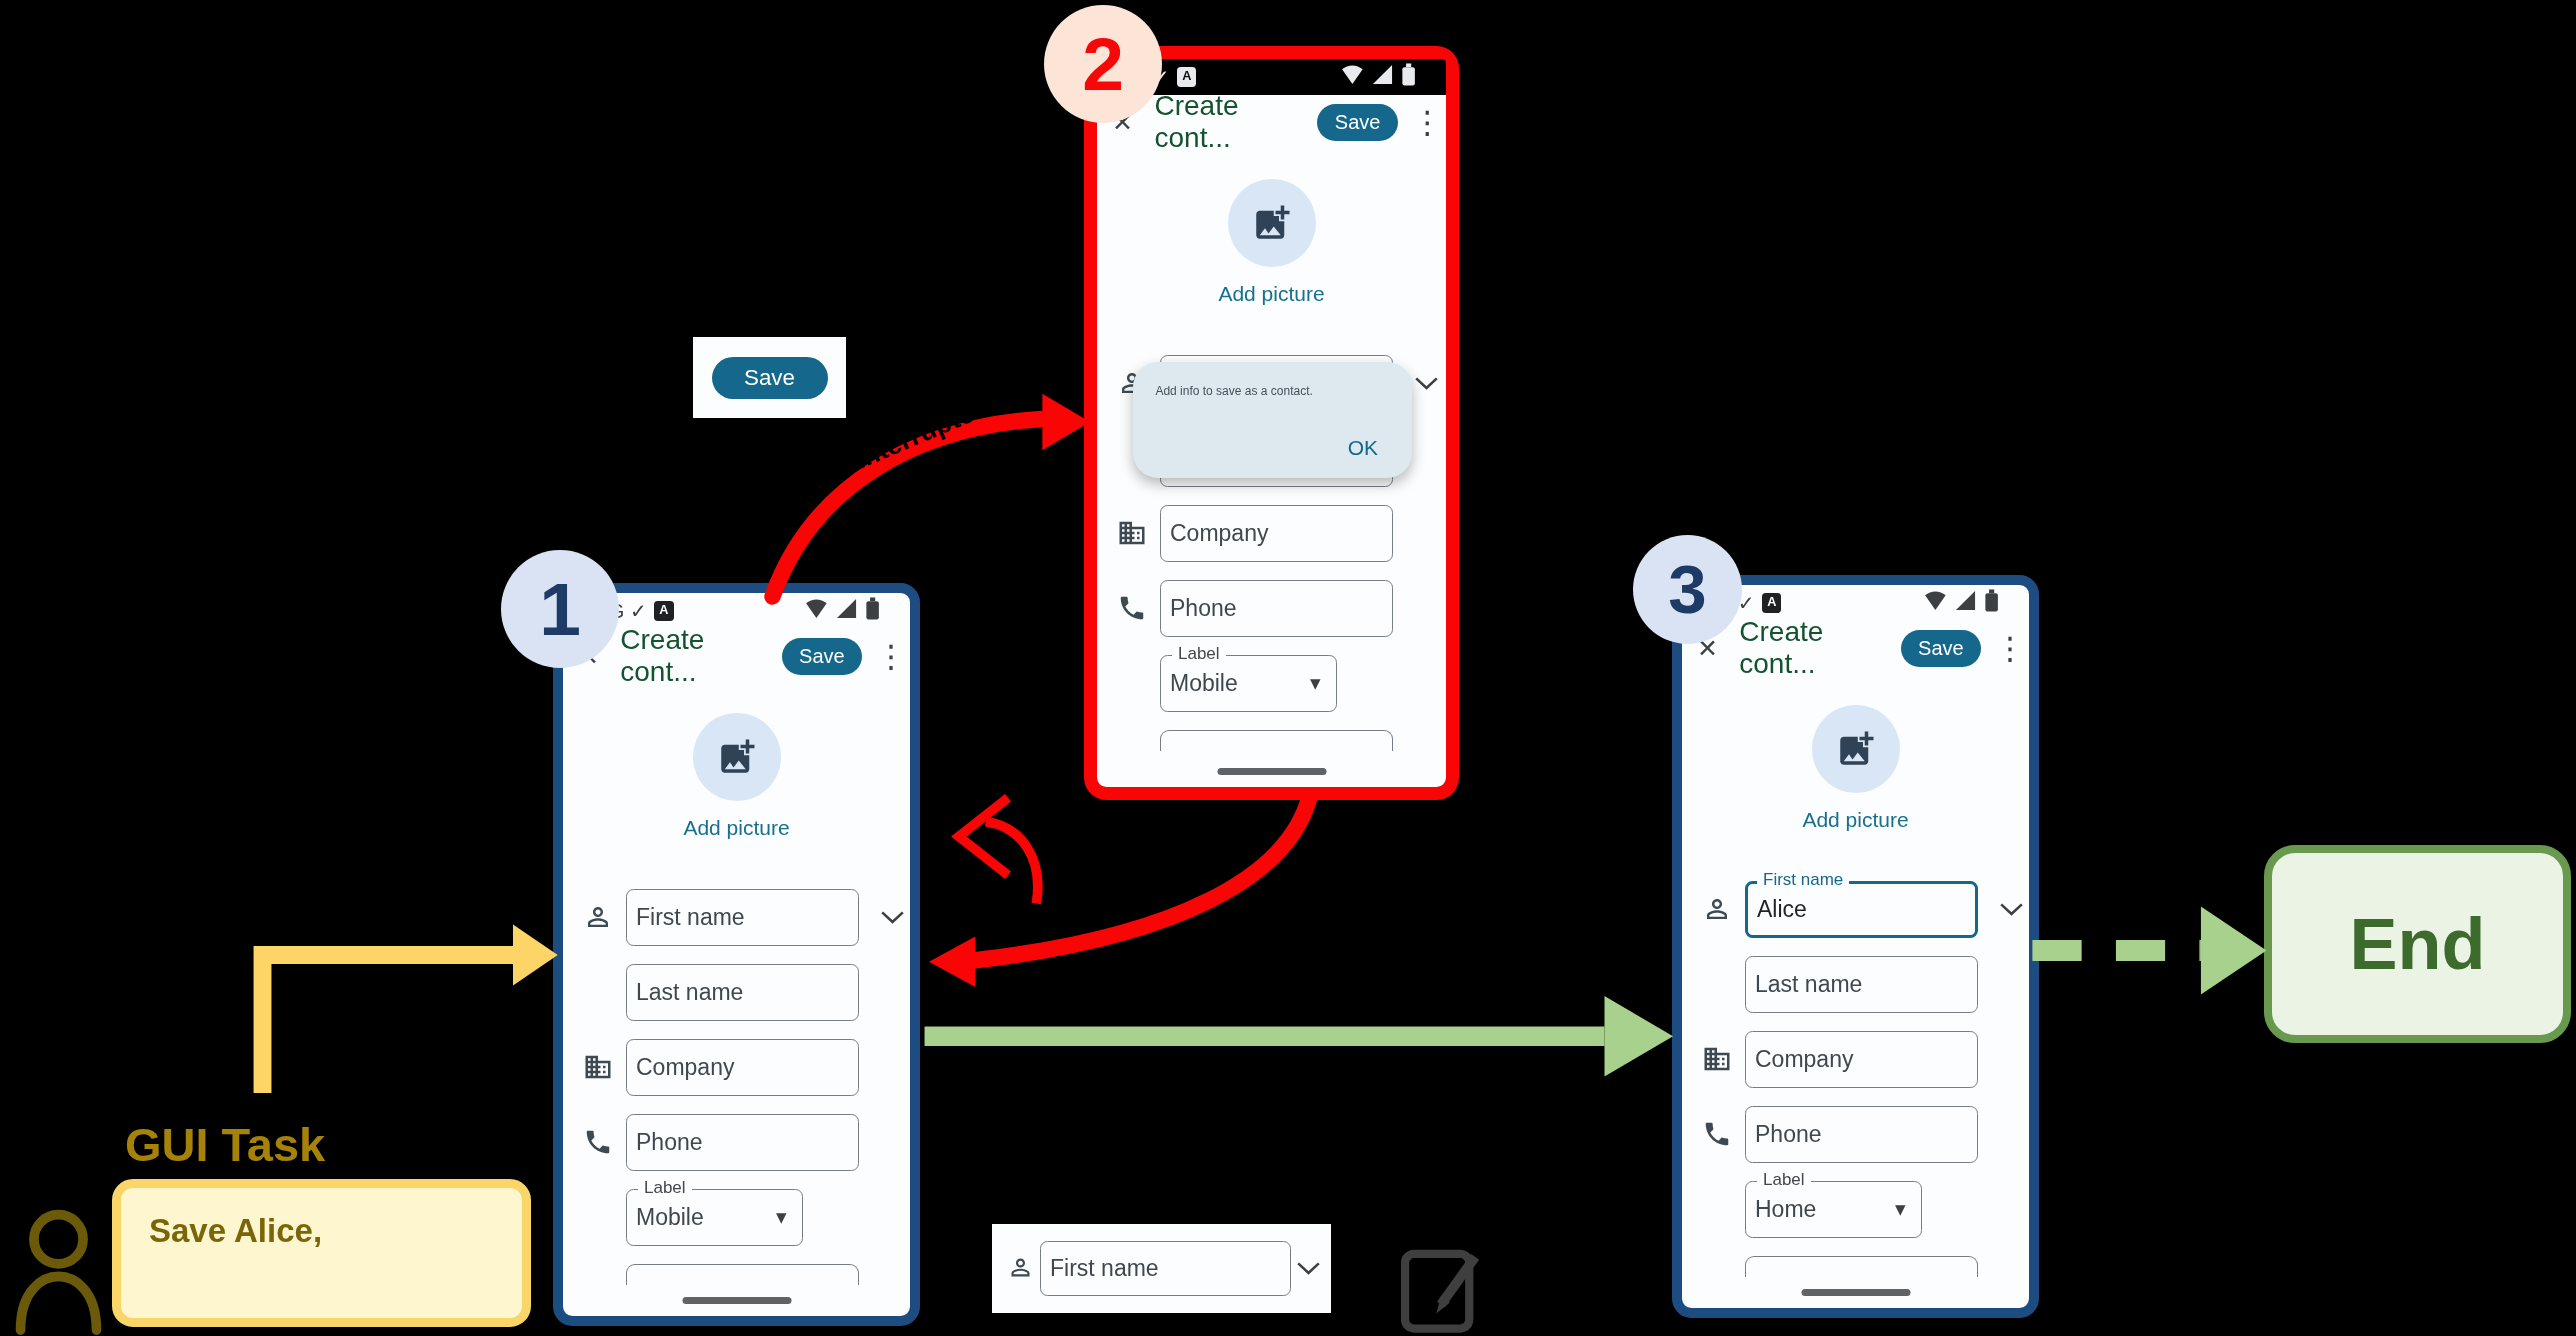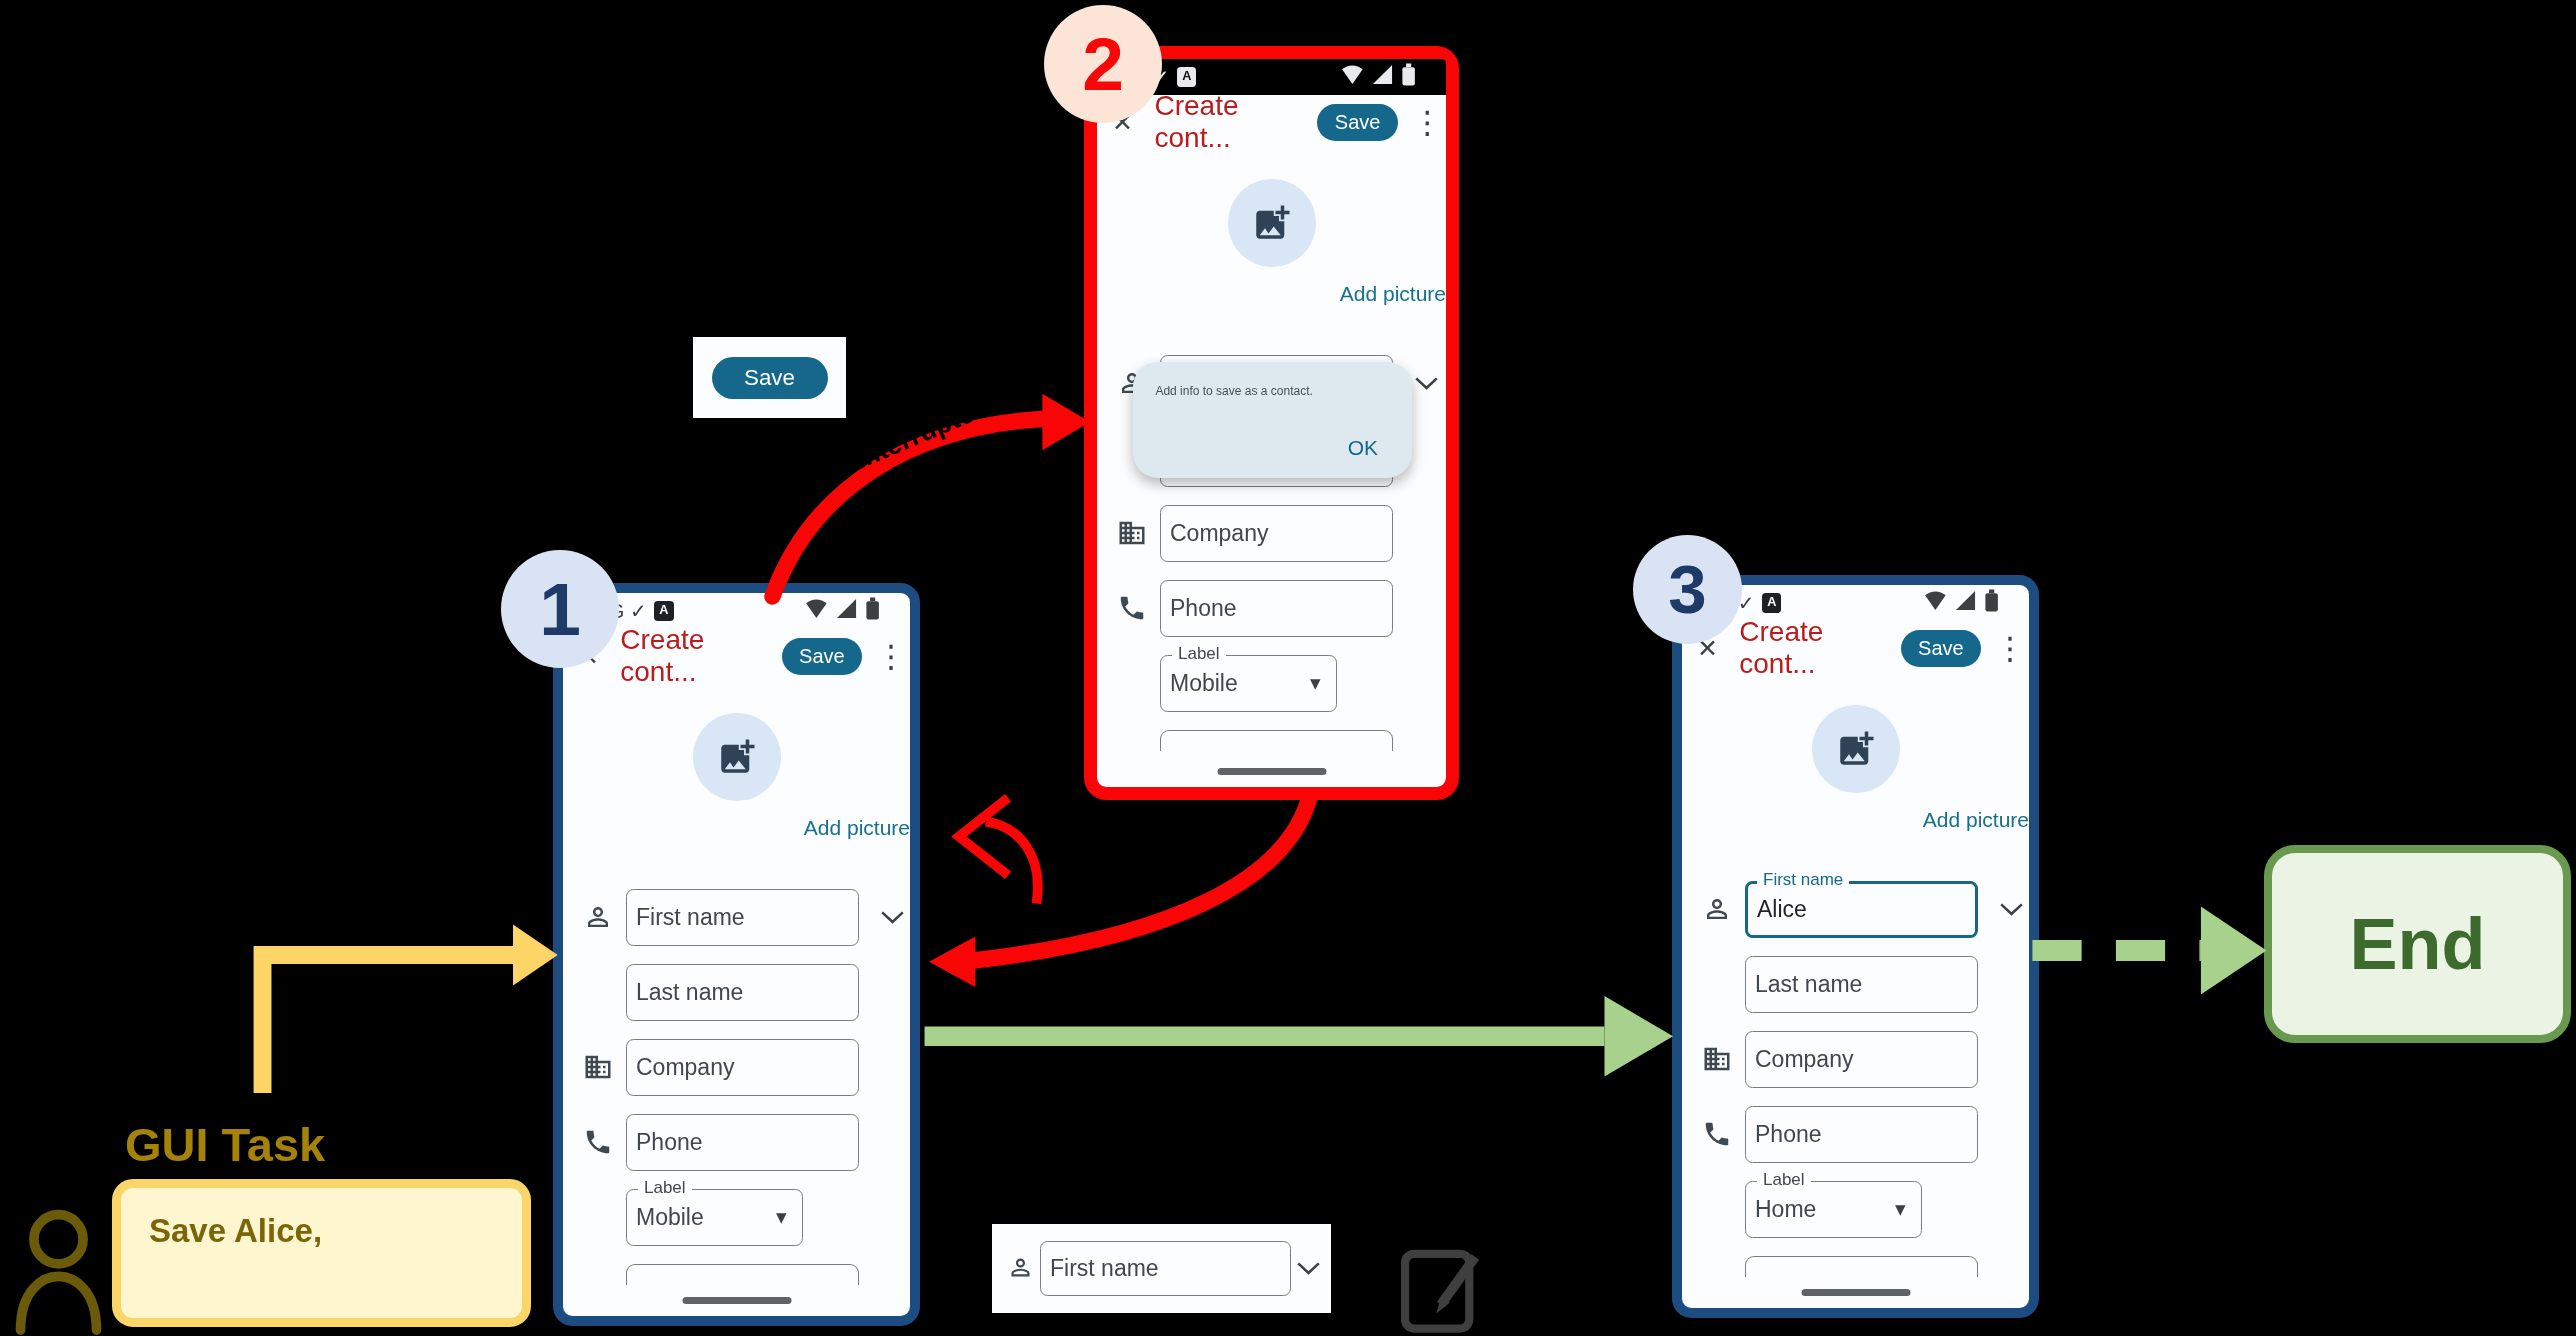--- a/index.html
+++ b/index.html
@@ -19,29 +19,29 @@
   .status .sleft{display:flex;align-items:center;gap:7.5px;}
   .abox{display:inline-block;width:19.4px;height:19.4px;background:#202124;color:#fff;
         font-size:12.7px;font-weight:700;text-align:center;line-height:19.4px;border-radius:3.7px;}
   .status svg{color:#3c4043;}
   .status.dark{background:#000;color:#e8eaed;border-radius:4.5px 4.5px 0 0;}
   .status.dark svg{color:#e8eaed;}
   .status.dark .abox{background:#e8eaed;color:#111;}
 
   .appbar{display:flex;align-items:center;height:54px;padding:0 15px;}
   .x{font-size:25px;color:#3c4043;width:27px;}
-  .title{font-size:28px;color:#b91c1c;margin-left:16.4px;}
+  .title{font-size:28px;color:#14532d;margin-left:16.4px;}
   .pill{margin-left:auto;width:84px;height:37px;border-radius:18.6px;background:#15688c;
         color:#fff;font-size:20px;font-weight:500;display:grid;place-items:center;}
   .dots{font-size:31px;color:#3c4043;margin-left:13.4px;width:19.4px;text-align:center;}
 
   .avatar{width:88px;height:88px;border-radius:50%;background:#d8e6f6;
           margin:30px auto 0;display:grid;place-items:center;}
   .avatar svg{fill:#2f4256;}
-  .addpic{margin-top:15px;height:28px;text-align:right;color:#16708e;
+  .addpic{margin-top:15px;height:28px;text-align:center;color:#16708e;
           font-size:21px;font-weight:500;}
 
   .fields{margin-top:45px;padding-left:63px;position:relative;}
   .frow{position:relative;width:233px;height:57px;margin-bottom:18px;}
   .frow.small{width:177px;}
   .fbox{box-sizing:border-box;border:1.5px solid #767d85;border-radius:7.5px;height:100%;
         display:flex;align-items:center;padding-left:9px;background:transparent;}
   .fbox span.ph{color:#40474e;font-size:23px;}
   .fbox.foc{border:3px solid #15688c;}
   .fbox .val{color:#1f2327;font-size:23px;}

